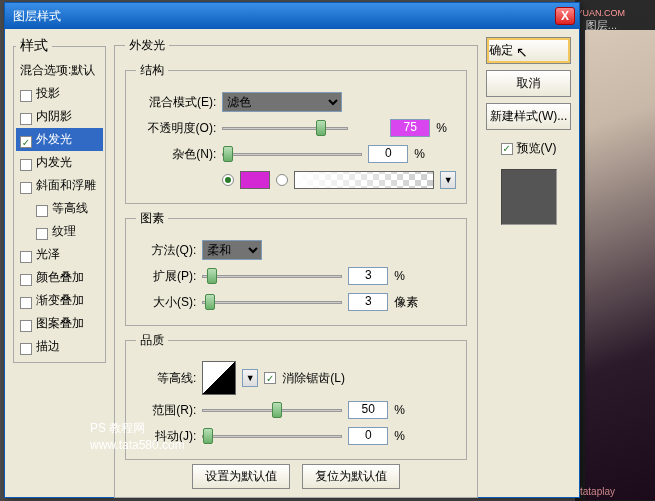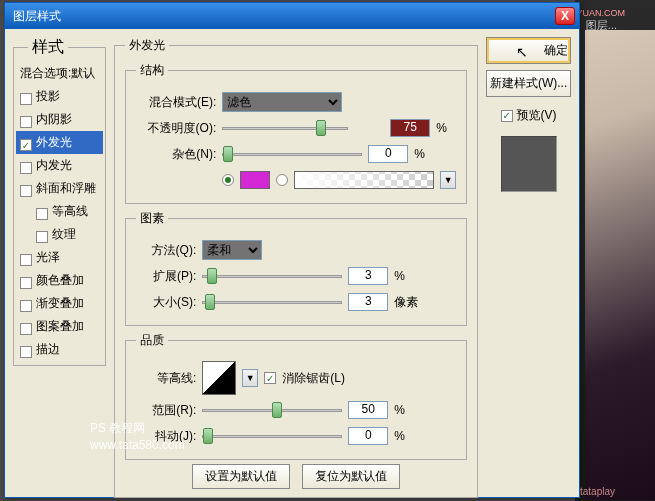--- a/index.html
+++ b/index.html
@@ -8,53 +8,53 @@
 .bgimg { position: absolute; right: 0; top: 30px; width: 70px; height: 470px; background: linear-gradient(160deg, #d8c8b8 0%, #c8b8a8 20%, #2a1a2a 70%, #1a0a1a 100%); }
 .toptab { position: absolute; top: 18px; right: 38px; color: #ccc; font-size: 11px; }
 .watermark-url { position: absolute; top: 8px; right: 30px; color: #f99; font-size: 9px; }
 .dialog { position: absolute; left: 4px; top: 2px; width: 576px; height: 496px; background: #ece9d8; border: 1px solid #0a5bb8; box-shadow: 2px 2px 6px rgba(0,0,0,0.4); }
 .titlebar { height: 26px; background: linear-gradient(180deg, #3a8fe8 0%, #0a5bb8 100%); color: #fff; display: flex; align-items: center; padding: 0 4px; justify-content: space-between; }
 .titlebar-title { font-size: 12px; padding-left: 4px; text-align: center; }
 .closebtn { width: 20px; height: 18px; background: linear-gradient(180deg, #f88, #d22); border: 1px solid #a00; border-radius: 3px; color: #fff; text-align: center; line-height: 16px; font-weight: bold; font-size: 12px; }
 .content { display: flex; padding: 8px; gap: 8px; height: calc(100% - 26px); }
 .left-panel { width: 110px; }
 .style-group { border: 1px solid #aaa; padding: 4px 2px; }
-.style-group legend { padding: 0 4px; font-size: 16px; margin-left: 12px; }
+.style-group legend { padding: 0 4px; font-size: 14px; }
 .style-list { display: flex; flex-direction: column; }
 .style-item { padding: 3px 4px; display: flex; align-items: flex-end; gap: 4px; cursor: pointer; }
 .style-item.sel { background: #316ac5; color: #fff; }
 .style-item.indent { padding-left: 20px; }
 .chk { width: 12px; height: 12px; border: 1px solid #888; background: #fff; display: inline-flex; align-items: center; justify-content: center; font-size: 10px; }
 .chk.checked::after { content: "✓"; color: #2a7a2a; }
 .middle-panel { flex: 1; display: flex; flex-direction: column; gap: 6px; }
 fieldset { border: 1px solid #aaa; padding: 8px 10px; }
 legend { padding: 0 4px; }
 .row { display: flex; align-items: center; gap: 6px; margin: 4px 0; min-height: 22px; }
 .row label { width: 80px; text-align: right; }
 .row label.short { width: 60px; }
 select { border: 1px solid #7f9db9; background: #737373; height: 20px; font-size: 12px; }
 select.blend { width: 120px; }
 select.method { width: 60px; }
 .slider { flex: 1; max-width: 140px; height: 3px; background: #ccc; border: 1px solid #999; position: relative; }
 .slider .thumb { position: absolute; width: 10px; height: 16px; background: linear-gradient(180deg,#b8e0b8,#6ab06a); border: 1px solid #4a8a4a; top: -8px; border-radius: 2px; }
 .numbox { width: 40px; height: 18px; border: 1px solid #7f9db9; background: #fff; text-align: center; }
-.numbox.hl { background: #7f1d1d; color: #fff; margin-left: 36px; }
+.numbox.hl { background: #d946ef; color: #fff; margin-left: 36px; }
 .colorrow { display: flex; align-items: center; gap: 6px; }
 .radio { width: 12px; height: 12px; border: 1px solid #888; border-radius: 50%; background: #fff; display: inline-flex; align-items: center; justify-content: center; }
 .radio.checked::after { content: ""; width: 6px; height: 6px; background: #2a7a2a; border-radius: 50%; }
 .swatch { width: 30px; height: 18px; border: 1px solid #666; }
 .magenta { background: #d428d4; }
 .gradient-swatch { width: 140px; height: 18px; border: 1px solid #666; background: repeating-conic-gradient(#ccc 0 25%, #fff 0 50%) 0/12px 12px; position: relative; }
 .gradient-swatch::after { content: ""; position: absolute; inset: 0; background: linear-gradient(90deg, #fff 0%, rgba(255,255,255,0) 100%); }
 .drop-arrow { width: 16px; height: 18px; border: 1px solid #7f9db9; background: linear-gradient(#f4f4f4,#ddd); text-align: center; line-height: 16px; font-size: 9px; }
 .contour-swatch { width: 34px; height: 34px; border: 1px solid #666; background: linear-gradient(135deg, #fff 0 49%, #000 50% 100%); }
 .btn-row { display: flex; justify-content: center; gap: 12px; margin-top: 4px; }
 .btn { border: 1px solid #888; background: linear-gradient(#fff,#ece9d8); padding: 3px 12px; cursor: pointer; font-size: 12px; }
 .right-panel { width: 100px; display: flex; flex-direction: column; gap: 6px; align-items: stretch; }
-.btn-primary { border: 1px solid #888; background: linear-gradient(#fff,#ece9d8); padding: 4px 2px; text-align: right; cursor: pointer; box-shadow: 0 0 0 2px #f2c75c inset; }
+.btn-primary { border: 1px solid #888; background: linear-gradient(#fff,#ece9d8); padding: 4px 2px; text-align: left; cursor: pointer; box-shadow: 0 0 0 2px #f2c75c inset; }
 .btn-normal { border: 1px solid #888; background: linear-gradient(#fff,#ece9d8); padding: 4px 2px; text-align: center; cursor: pointer; }
 .preview-box { width: 56px; height: 56px; border: 1px inset #999; background: #555; margin: 6px auto; }
 .preview-row { display: flex; align-items: center; gap: 4px; justify-content: center; margin-top: 4px; }
 .wm-text { position: absolute; left: 90px; top: 420px; color: #ffffff; font-size: 12px; line-height: 1.4; }
 .pct { width: 20px; }
 .cursor-arrow { position: absolute; left: 516px; top: 44px; font-size: 14px; color: #000; pointer-events: none; }
 .credits { position: absolute; bottom: 4px; right: 40px; color: #c88; font-size: 10px; }
 </style>
 </head>
 <body>
@@ -218,20 +218,21 @@
 
         <div class="btn-row">
           <div class="btn">设置为默认值</div>
           <div class="btn">复位为默认值</div>
         </div>
       </fieldset>
     </div>
 
     <div class="right-panel">
       <div class="btn-primary">确定</div>
+      <div class="btn-normal">取消</div>
       <div class="btn-normal">新建样式(W)...</div>
       <div class="preview-row">
         <span class="chk checked"></span>
         <span>预览(V)</span>
       </div>
       <div class="preview-box"></div>
     </div>
   </div>
 </div>
 

